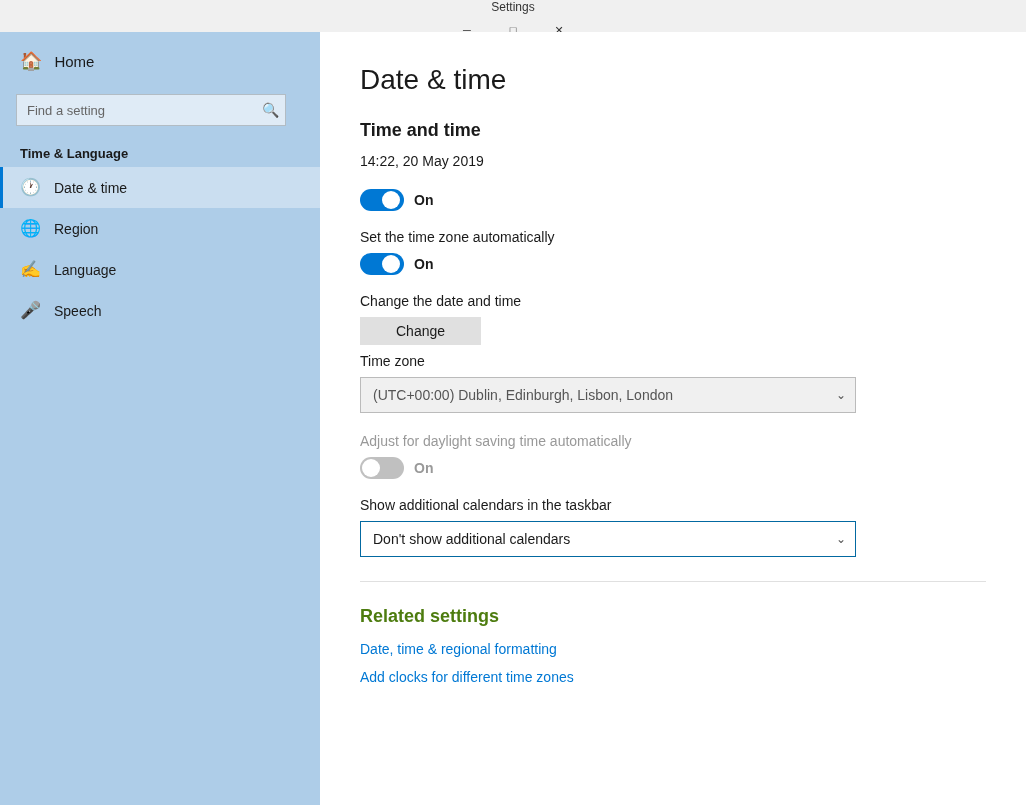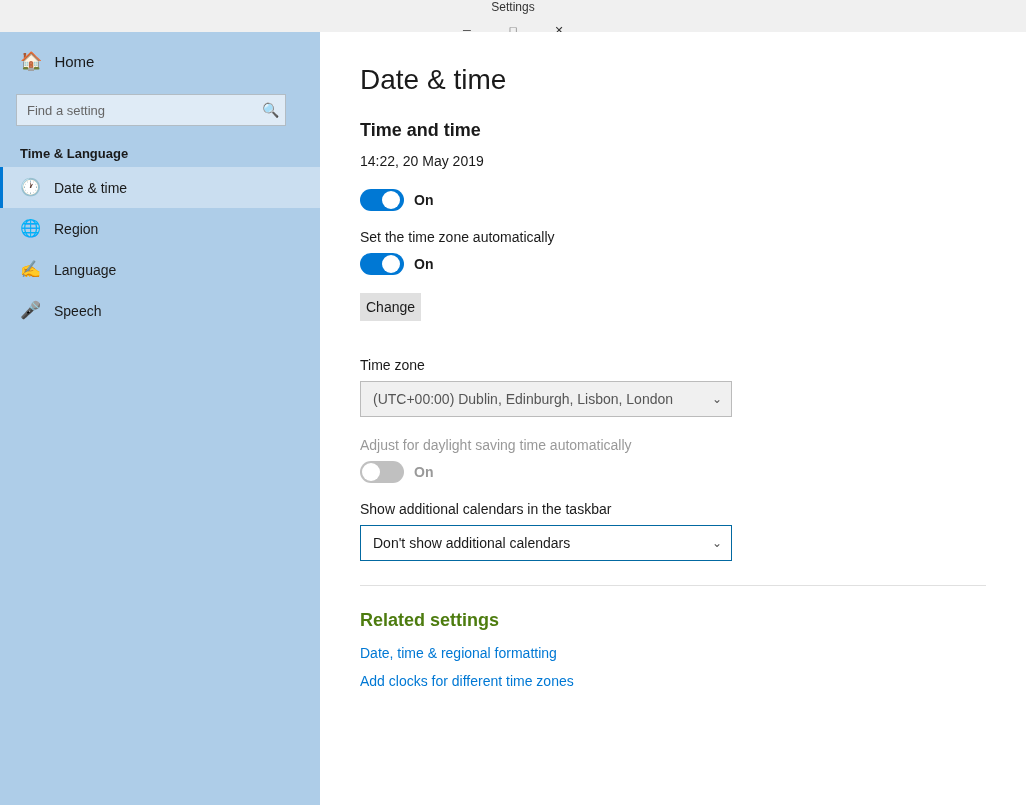--- a/index.html
+++ b/index.html
@@ -207,36 +207,36 @@
     .toggle.off::after { left: 2px; }
 
     .toggle-label {
       font-size: 14px;
       color: #1a1a1a;
     }
     .toggle-label.disabled { color: #999; }
 
     .change-btn {
       display: inline-block;
-      padding: 6px 6px;
+      padding: 6px 36px;
       background: #e0e0e0;
       border: none;
       font-size: 14px;
       color: #1a1a1a;
       cursor: pointer;
-      margin-bottom: 36px;
+      margin-bottom: 8px;
     }
 
     .setting-group {
       margin-bottom: 20px;
     }
 
     .dropdown-wrapper {
       position: relative;
-      width: 372px;
+      width: 496px;
     }
     .dropdown-display {
       width: 100%;
       height: 36px;
       padding: 0 36px 0 12px;
       border: 1px solid #bbb;
       background: #f0f0f0;
       font-size: 14px;
       color: #555;
       display: flex;
@@ -343,20 +343,21 @@
     </div>
 
     
     <div class="setting-label">Set the time zone automatically</div>
     <div class="toggle-row">
       <div class="toggle on"></div>
       <span class="toggle-label">On</span>
     </div>
 
     
+    <div class="setting-label">Change the date and time</div>
     <button class="change-btn">Change</button>
 
     
     <div class="setting-group">
       <div class="setting-label">Time zone</div>
       <div class="dropdown-wrapper">
         <div class="dropdown-display">
           <span>(UTC+00:00) Dublin, Edinburgh, Lisbon, London</span>
         </div>
         <span class="dropdown-chevron">⌄</span>

